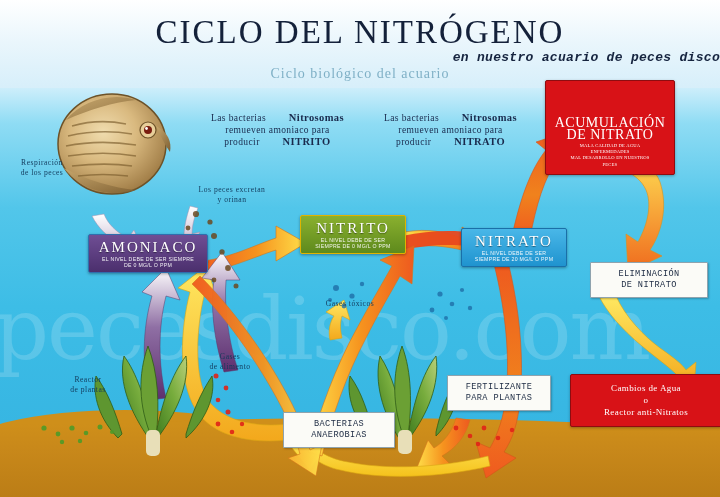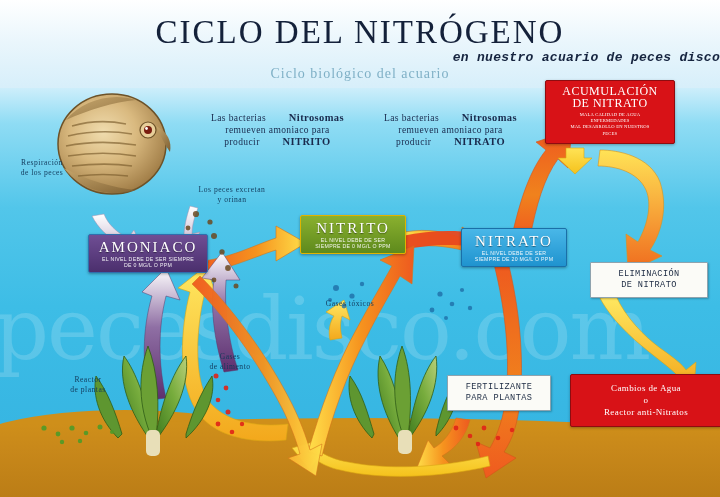--- a/index.html
+++ b/index.html
@@ -105,21 +105,21 @@
   }
 
   
   .redbox{
     position:absolute;text-align:center;color:#fff;background:#d81217;
     border:1.5px solid #8e0c10;border-radius:2px;
     font-family:"Liberation Serif",serif;
     box-shadow:0 1px 3px rgba(0,0,0,.3);
   }
   #box-acumulacion{left:545px;top:80px;width:122px;padding:5px 3px 6px;}
-  #box-acumulacion .hd{font-size:12px;line-height:11.5px;letter-spacing:.5px;}
+  #box-acumulacion .hd{font-size:14px;line-height:11.5px;letter-spacing:.5px;margin-top:31px;}
   #box-acumulacion .sub{font-size:4.6px;line-height:6.2px;margin-top:3px;letter-spacing:.2px;}
   #box-cambios{left:570px;top:374px;width:142px;padding:7px 4px 8px;}
   #box-cambios .hd{font-size:9px;line-height:12px;letter-spacing:.4px;}
 
   
   .whitebox{
     position:absolute;background:#fbfbf7;border:1px solid #8fa3ae;
     text-align:center;color:#1c2a42;border-radius:1px;
     font-family:Liberation Mono, monospace;font-size:8.6px;line-height:11px;
     letter-spacing:.4px;box-shadow:1px 1px 2px rgba(0,0,0,.25);
@@ -453,14 +453,16 @@
   <div class="redbox" id="box-cambios">
     <div class="hd" style="white-space:pre-line;">Cambios de Agua
 o
 Reactor anti-Nitratos</div>
   </div>
 
   <div class="whitebox" id="box-eliminacion" style="white-space:pre-line;">ELIMINACIÓN
 DE NITRATO</div>
   <div class="whitebox" id="box-fertilizante" style="white-space:pre-line;">FERTILIZANTE
 PARA PLANTAS</div>
+  <div class="whitebox" id="box-anaerobias" style="white-space:pre-line;">BACTERIAS
+ANAEROBIAS</div>
 
 </div>
 
 </body></html>

